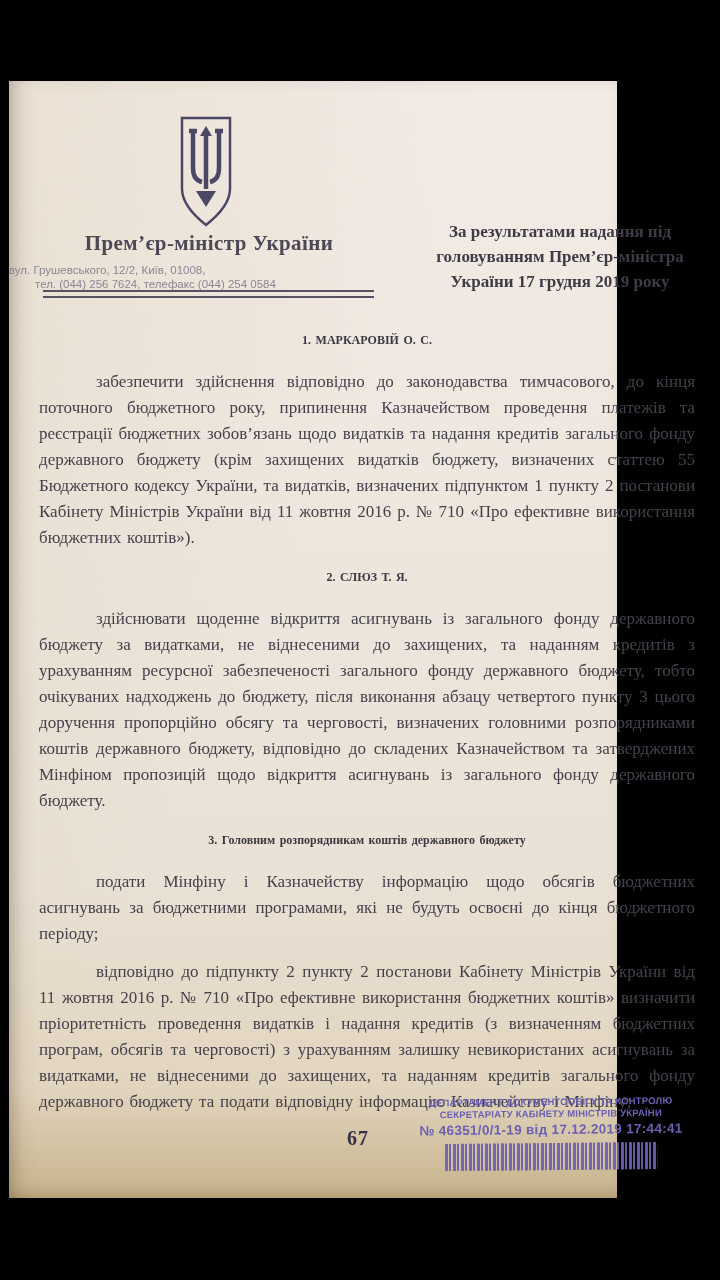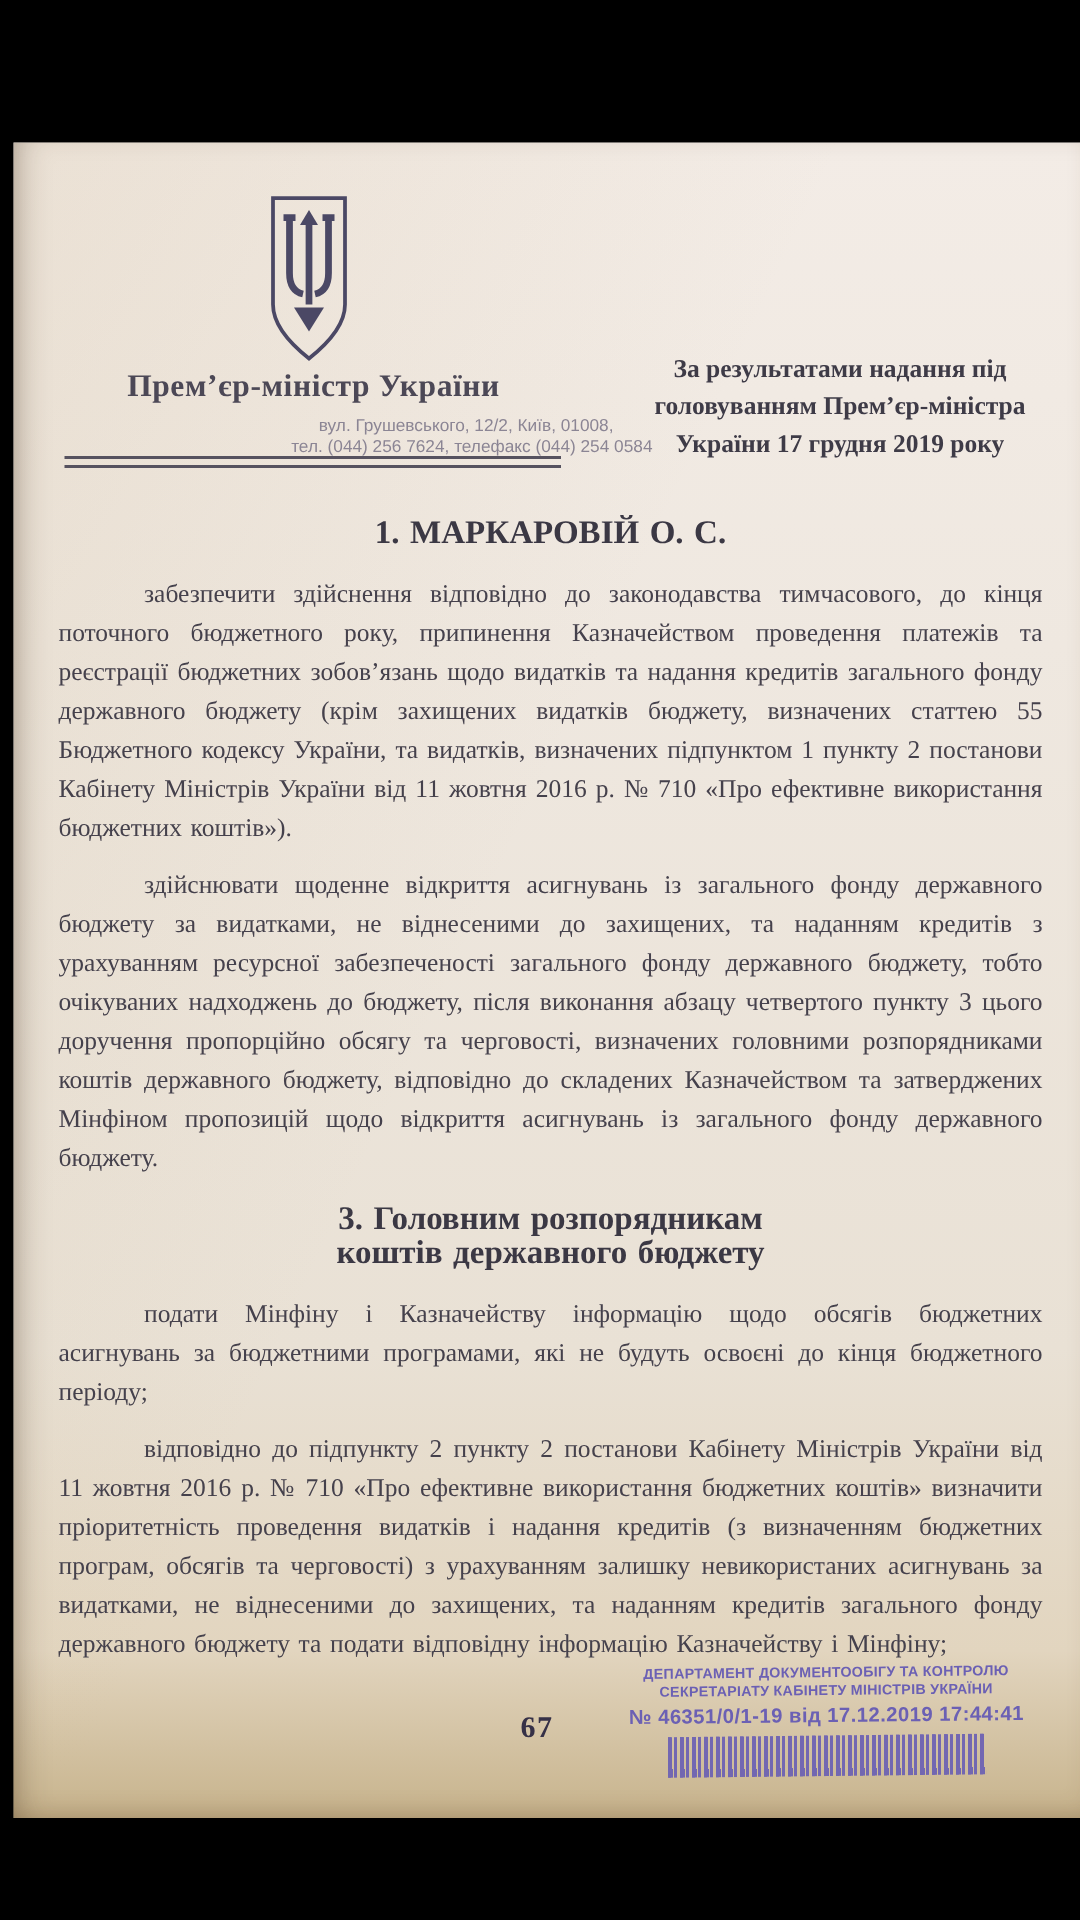--- a/index.html
+++ b/index.html
@@ -1,42 +1,42 @@
 <!DOCTYPE html>
 <html><head>
 <meta charset="utf-8">
 <style>
   html,body{margin:0;padding:0;background:#000;}
   .photo{position:relative;width:720px;height:1280px;background:#000;overflow:hidden;
          font-family:"Liberation Serif","DejaVu Serif",serif;}
-  .paper{position:absolute;left:9px;top:95px;width:711px;height:1117px;
+  .paper{position:absolute;left:9px;top:81px;width:608px;height:1117px;
          background:
            linear-gradient(115deg, rgba(205,185,150,0.22), rgba(255,255,255,0) 45%),
            linear-gradient(180deg,#f3ece6 0%,#efe8e0 30%,#e9e1d5 72%,#e2d5bf 90%,#cdb queen 96%,#c7b38c 100%);
          background:
            linear-gradient(115deg, rgba(205,185,150,0.22), rgba(255,255,255,0) 45%),
            linear-gradient(180deg,#f3ece6 0%,#efe8e0 30%,#e9e1d5 72%,#e2d5bf 90%,#c7b38c 100%);
          box-shadow:inset 14px 0 22px -12px rgba(60,40,20,.35), inset 0 -10px 18px -10px rgba(90,60,30,.25);}
   
   .emblem{position:absolute;left:165px;top:33px;width:64px;height:122px;}
   .org-title{position:absolute;left:0;top:150px;width:400px;text-align:center;
              font-weight:bold;font-size:21px;letter-spacing:.4px;color:#4c4856;}
-  .addr{position:absolute;left:0;width:400px;text-align:right;
+  .addr{position:absolute;left:0;width:400px;text-align:left;
         font-family:"Liberation Sans","DejaVu Sans",sans-serif;
         font-size:11.5px;line-height:13.5px;color:#8b8594;}
   .addr1{top:183px;} .addr2{top:196.5px;margin-left:26px;}
   .double-rule{position:absolute;left:34px;top:209px;width:331px;height:4px;
                border-top:2px solid #56525f;border-bottom:2px solid #56525f;}
   .right-note{position:absolute;left:402px;top:138px;width:298px;text-align:center;
               font-weight:bold;font-size:17px;line-height:25px;color:#3e3b47;}
   
   .doc-body{position:absolute;left:30px;top:233px;width:656px;
             font-size:17px;line-height:26px;color:#45414c;word-spacing:1.5px;}
   .para{margin:0 0 12px;text-indent:57px;text-align:justify;}
-  .sec-heading{font-weight:bold;text-align:center;font-size:22px;line-height:23px;
+  .sec-heading{font-weight:bold;text-align:center;font-size:12px;line-height:23px;
                margin:15px auto 17px;color:#3b3844;}
   .sec-heading.narrow{max-width:350px;text-align:center;}
   
   .page-number{position:absolute;left:338px;top:1046px;font-weight:bold;font-size:20px;
                color:#363147;font-family:Liberation Serif, serif;letter-spacing:1px;}
   .stamp{position:absolute;left:390px;top:1015px;width:304px;text-align:center;
          color:#6b60b4;font-family:"Liberation Sans","DejaVu Sans",sans-serif;
          transform:rotate(-.6deg);}
   .stamp-line{font-weight:bold;font-size:9.5px;line-height:11.5px;letter-spacing:.2px;}
   .stamp-num{font-weight:bold;font-size:13.5px;line-height:16px;margin-top:3px;letter-spacing:.3px;}
@@ -72,20 +72,21 @@
       <div>За результатами надання під</div>
       <div>головуванням Прем’єр-міністра</div>
       <div>України 17 грудня 2019 року</div>
     </div>
 
     <div class="doc-body">
 
       <div class="sec-heading">1. МАРКАРОВІЙ О. С.</div>
       <p class="para">забезпечити здійснення відповідно до законодавства тимчасового, до кінця поточного бюджетного року, припинення Казначейством проведення платежів та реєстрації бюджетних зобов’язань щодо видатків та надання кредитів загального фонду державного бюджету (крім захищених видатків бюджету, визначених статтею 55 Бюджетного кодексу України, та видатків, визначених підпунктом 1 пункту 2 постанови Кабінету Міністрів України від 11 жовтня 2016 р. № 710 «Про ефективне використання бюджетних коштів»).</p>
 
+      <div class="sec-heading">2. СЛЮЗ Т. Я.</div>
       <p class="para">здійснювати щоденне відкриття асигнувань із загального фонду державного бюджету за видатками, не віднесеними до захищених, та наданням кредитів з урахуванням ресурсної забезпеченості загального фонду державного бюджету, тобто очікуваних надходжень до бюджету, після виконання абзацу четвертого пункту 3 цього доручення пропорційно обсягу та черговості, визначених головними розпорядниками коштів державного бюджету, відповідно до складених Казначейством та затверджених Мінфіном пропозицій щодо відкриття асигнувань із загального фонду державного бюджету.</p>
 
       <div class="sec-heading narrow">3. Головним розпорядникам коштів державного бюджету</div>
       <p class="para">подати Мінфіну і Казначейству інформацію щодо обсягів бюджетних асигнувань за бюджетними програмами, які не будуть освоєні до кінця бюджетного періоду;</p>
       <p class="para">відповідно до підпункту 2 пункту 2 постанови Кабінету Міністрів України від 11 жовтня 2016 р. № 710 «Про ефективне використання бюджетних коштів» визначити пріоритетність проведення видатків і надання кредитів (з визначенням бюджетних програм, обсягів та черговості) з урахуванням залишку невикористаних асигнувань за видатками, не віднесеними до захищених, та наданням кредитів загального фонду державного бюджету та подати відповідну інформацію Казначейству і Мінфіну;</p>
     </div>
 
     <div class="page-number">67</div>
 
     <div class="stamp">

